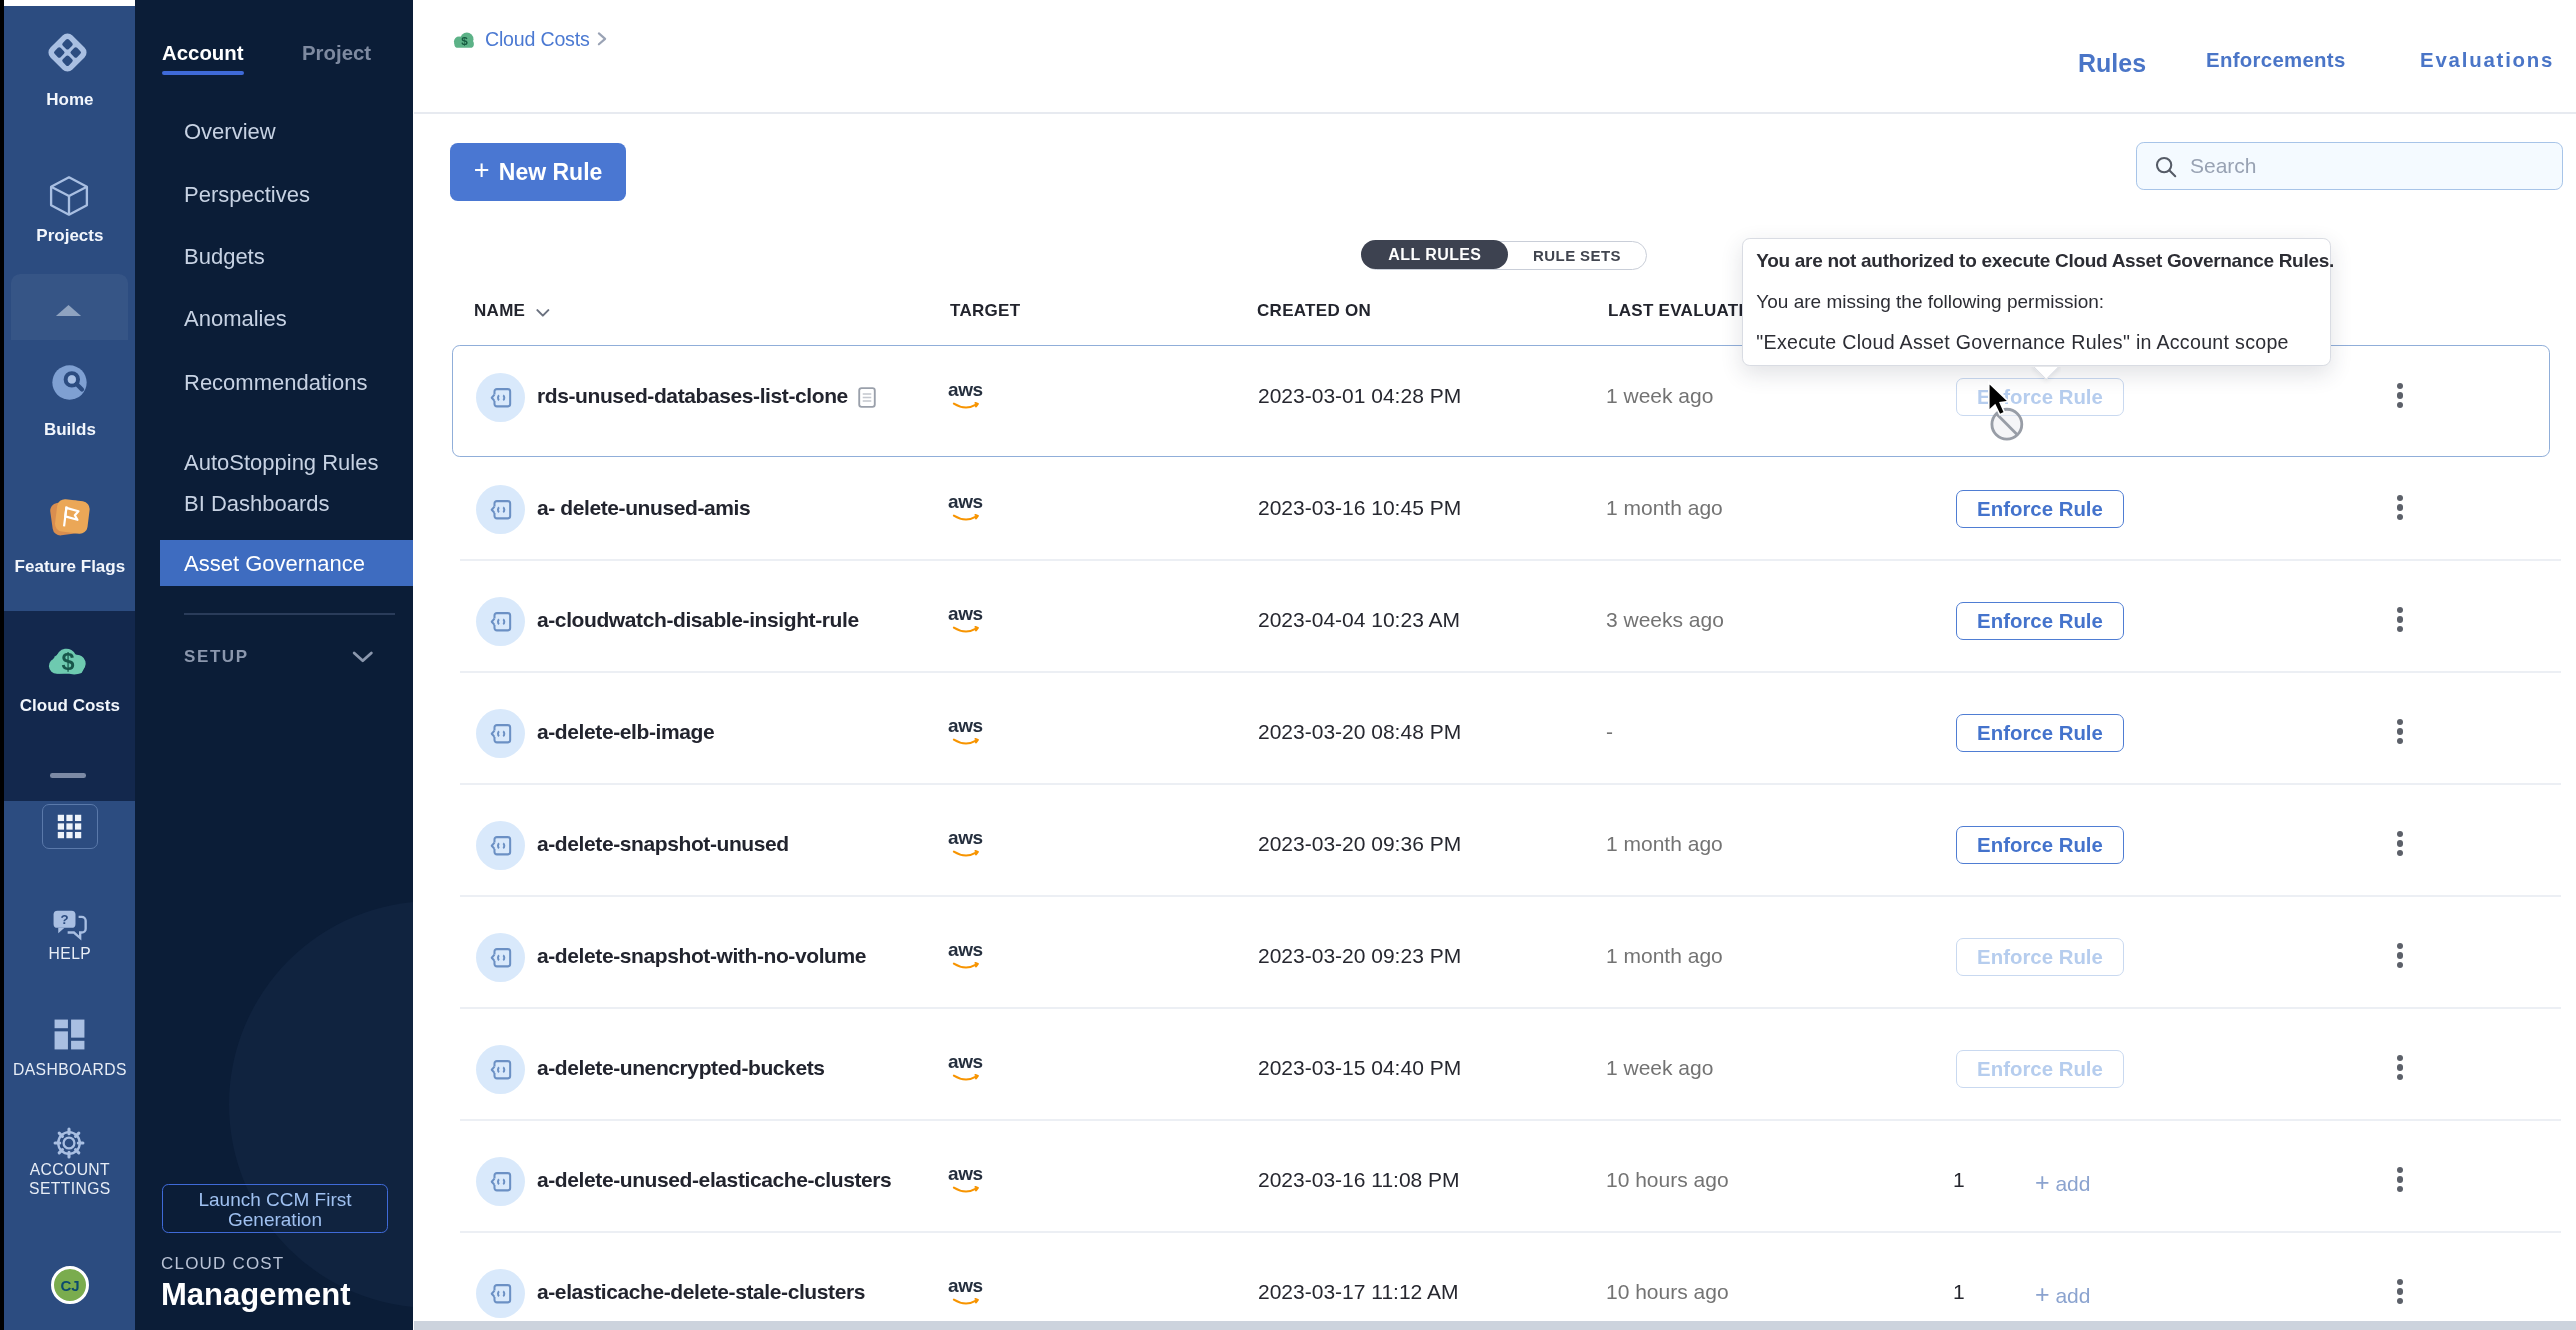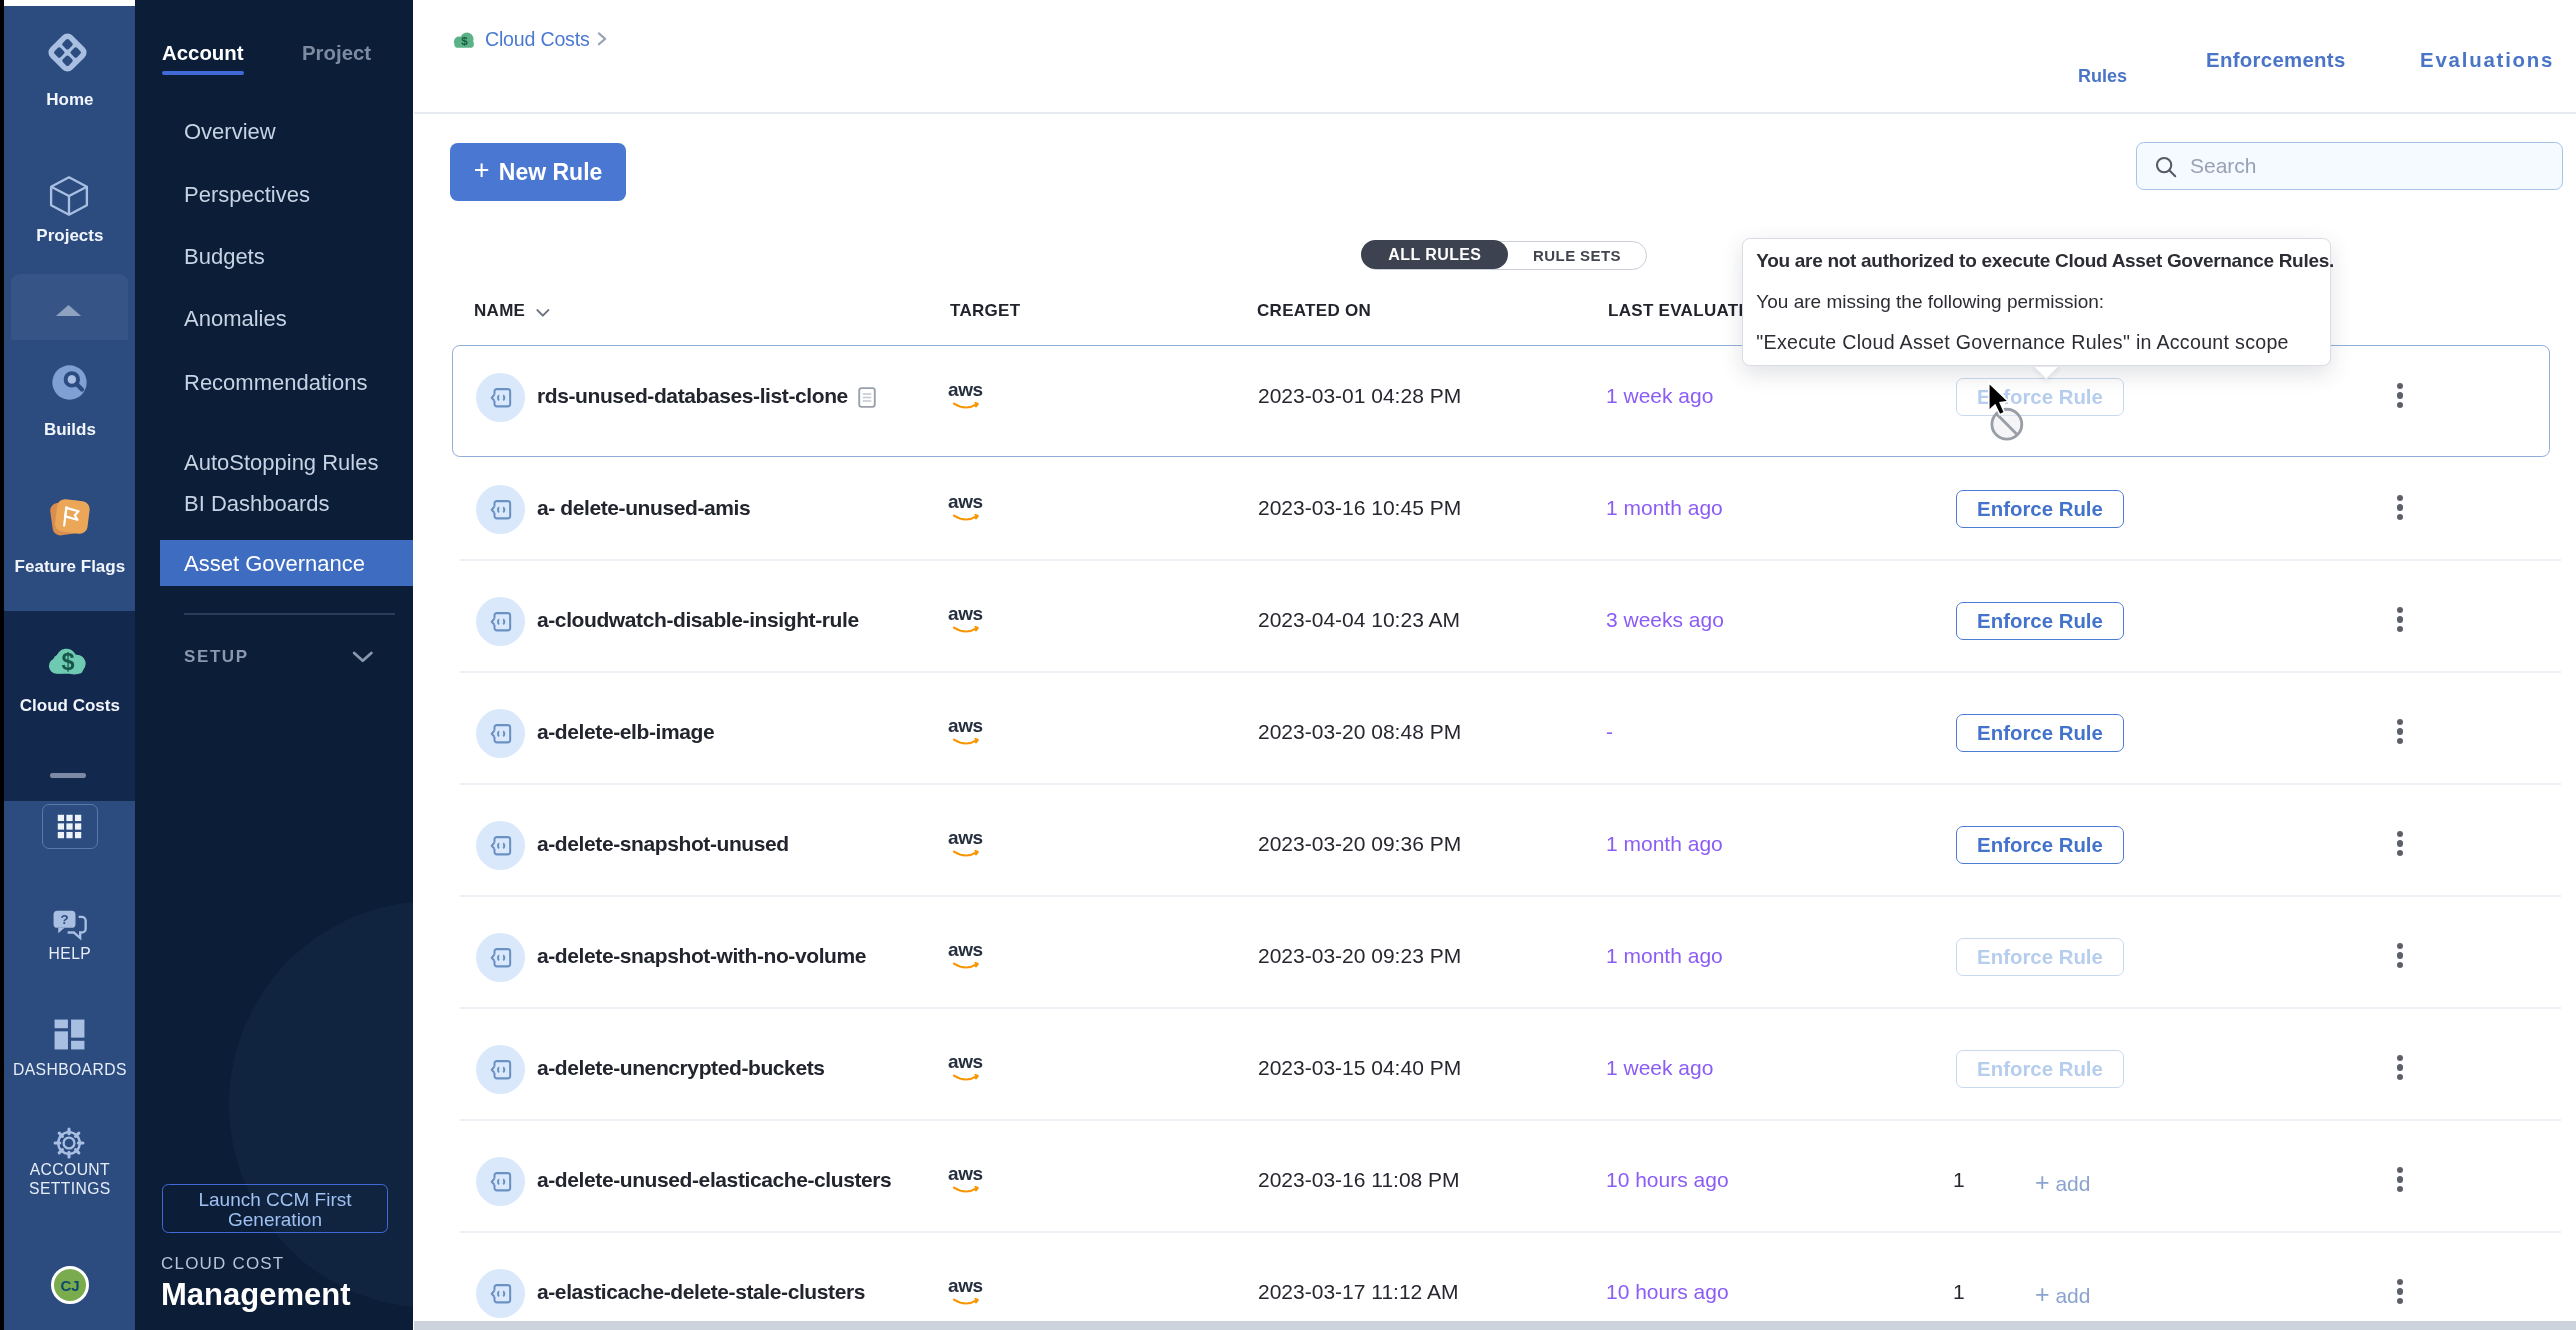--- a/index.html
+++ b/index.html
@@ -43,21 +43,21 @@
   #pills .lite { position:absolute; right:0px; top:0px; width:138px; height:26px;
      color:#41454f; font-weight:700; font-size:15px; display:flex; align-items:center;
      justify-content:center; letter-spacing:0.4px;}
 
   
   .th { position:absolute; font-size:17px; font-weight:700; color:#22242d; letter-spacing:0.3px;}
   .rowline { position:absolute; left:460px; width:2101px; height:1.6px; background:#eceff4; }
   .rname { position:absolute; left:537px; font-size:21px; font-weight:700; color:#22242e;
      letter-spacing:-0.4px;}
   .rdate { position:absolute; left:1258px; font-size:21px; color:#26272f; }
-  .rrel  { position:absolute; left:1606px; font-size:21px; color:#8b5cf6; }
+  .rrel  { position:absolute; left:1606px; font-size:21px; color:#737373; }
   .ricon { position:absolute; left:476px; width:49px; height:49px; border-radius:50%;
      background:#d9e9fb; display:flex; align-items:center; justify-content:center; }
   .enfbtn { position:absolute; left:1956px; width:168px; height:38px; border-radius:7px;
      border:1.6px solid #4f7dd3; color:#4473cc; font-size:20.4px; font-weight:700;
      display:flex; align-items:center; justify-content:center; background:#fff;}
   .enfbtn.dis { border-color:#c9d9f0; color:#b6cdee; }
   .dots { position:absolute; left:2397px; width:6.3px; }
   .dots i { display:block; width:6.3px; height:6.3px; border-radius:50%; background:#5c6069;
      margin-bottom:3.1px; }
   .cnt { position:absolute; left:1953px; font-size:21px; color:#26272f; }
@@ -210,21 +210,21 @@
       <circle cx="19" cy="13" r="8.5" fill="#5cb287"></circle>
     <rect x="3" y="14" width="25" height="10" rx="5" fill="#5cb287"></rect>
     <text x="16" y="21" text-anchor="middle" font-family="Liberation Sans" font-size="15" font-weight="bold" fill="#175c41">$</text>
   </svg>
   <div class="abs" style="left:485px; top:28px; font-size:19.6px; color:#4b79d2; letter-spacing:-0.2px;">Cloud Costs</div>
   <svg class="abs" style="left:595px; top:31px;" width="14" height="15.7" viewBox="0 0 18 20">
     <path d="M5 3 L13 10 L5 17" fill="none" stroke="#9aa3b5" stroke-width="2.8" stroke-linecap="round" stroke-linejoin="round"></path>
   </svg>
 
 
-  <div class="abs" style="left:2078px; top:66px; font-size:18px; font-weight:700; color:#4a75c7;">Rules</div>
+  <div class="abs" style="left:2078px; top:49px; font-size:25px; font-weight:700; color:#4a75c7;">Rules</div>
   <div class="abs" style="left:2206px; top:49px; font-size:20.4px; font-weight:700; color:#4a75c7; letter-spacing:0.3px;">Enforcements</div>
   <div class="abs" style="left:2420px; top:49px; font-size:20.4px; font-weight:700; color:#4a75c7; letter-spacing:1.8px;">Evaluations</div>
 
   <div id="hdrline" class="abs"></div>
   <div id="btnNewRule" class="abs"><span style="font-size:27px; font-weight:400; margin-right:9.4px; margin-top:-2.3px;">+</span> New Rule</div>
   <div id="search" class="abs">
     <svg class="abs" style="left:15.7px; top:11px;" width="27" height="27" viewBox="0 0 34 34">
       <circle cx="14" cy="14" r="9" fill="none" stroke="#555b66" stroke-width="2.6"></circle>
       <line x1="20.5" y1="20.5" x2="28" y2="28" stroke="#555b66" stroke-width="2.6" stroke-linecap="round"></line>
     </svg>

